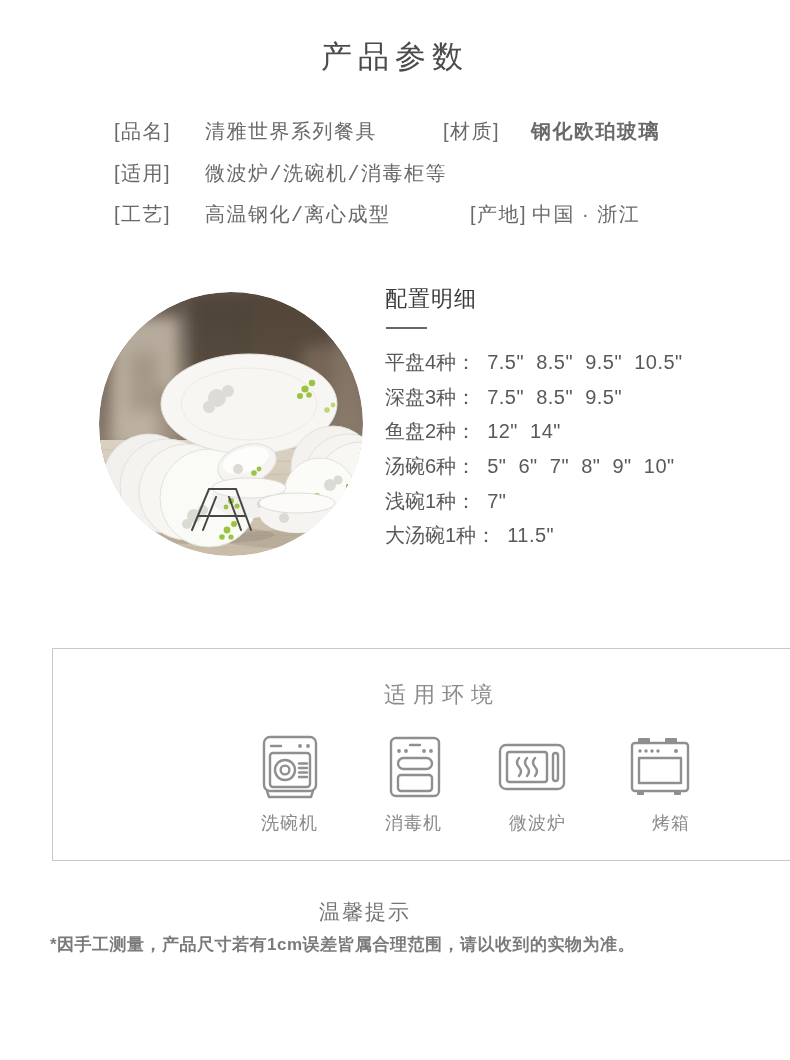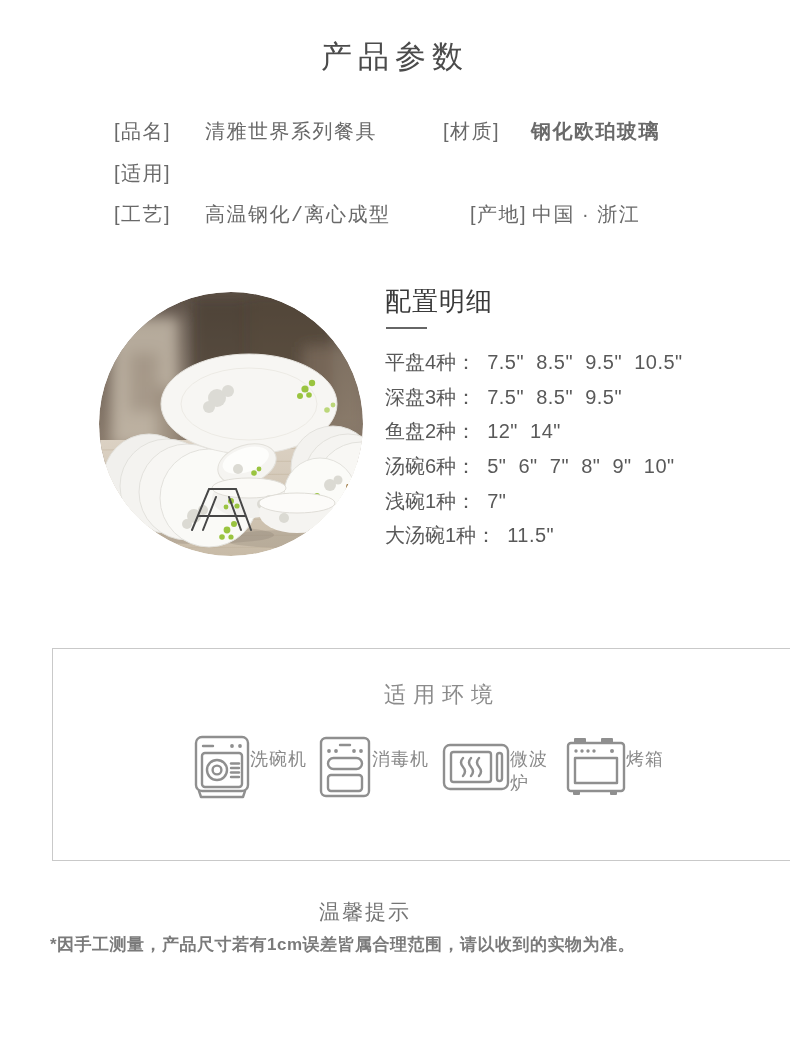--- a/index.html
+++ b/index.html
@@ -16,30 +16,30 @@
   
   .param-row{position:absolute;left:0;width:790px;height:30px;font-size:20px;color:#696969;}
   .param-row .seg{position:absolute;white-space:nowrap;letter-spacing:1.5px;}
   .r1{top:118px;} .r2{top:160px;} .r3{top:201px;}
   .seg.l1{left:114px;} .seg.v1{left:205px;font-family:Liberation Mono, monospace;}
   .r1 .seg.l2{left:443px;} .r1 .seg.v2{left:531px;font-weight:bold;}
   .r3 .seg.l2{left:470px;} .r3 .seg.v2{left:532px;}
   
   .photo-wrap{position:absolute;left:99px;top:292px;width:264px;height:264px;border-radius:50%;overflow:hidden;}
   
-  .config-heading{position:absolute;left:385px;top:284px;font-size:26px;color:#3a3a3a;letter-spacing:1px;}
+  .config-heading{position:absolute;left:385px;top:284px;font-size:22px;color:#3a3a3a;letter-spacing:1px;}
   .config-divider{position:absolute;left:386px;top:327px;width:41px;height:2px;background:#666666;}
   .config-list{position:absolute;left:385px;top:345px;width:380px;}
   .config-item{height:34.7px;line-height:34.7px;font-size:20px;color:#595959;white-space:pre;}
   .config-item .sizes{margin-left:11px;letter-spacing:0.5px;}
   
   .env-box{position:absolute;left:52px;top:648px;width:780px;height:213px;border:1px solid #c9c9c9;box-sizing:border-box;}
   .env-heading{margin-top:31px;text-align:center;font-size:22px;letter-spacing:7px;color:#8b8b8b;}
   .env-items{margin-top:25px;display:flex;justify-content:center;}
-  .env-item{width:124px;display:flex;flex-direction:row;align-items:flex-start;}
+  .env-item{width:124px;display:flex;flex-direction:column;align-items:flex-end;}
   .env-icon{height:64px;display:flex;align-items:center;justify-content:center;}
   .env-label{margin-top:12px;font-size:18px;letter-spacing:1px;color:#8a8a8a;}
   
   .notice-heading{position:absolute;top:898px;left:0;width:730px;text-align:center;font-size:21px;letter-spacing:2px;color:#757575;}
   .notice-text{position:absolute;top:933px;left:0;width:685px;text-align:center;font-size:17px;color:#7a7a7a;letter-spacing:0.5px;font-weight:bold;}
   svg{display:block;}
 </style>
 </head>
 <body>
 
@@ -48,20 +48,21 @@
   <div class="page-title">产品参数</div>
 
   <div class="param-row r1">
     <span class="seg l1">[品名]</span>
     <span class="seg v1">清雅世界系列餐具</span>
     <span class="seg l2">[材质]</span>
     <span class="seg v2">钢化欧珀玻璃</span>
   </div>
   <div class="param-row r2">
     <span class="seg l1">[适用]</span>
+    <span class="seg v1">微波炉/洗碗机/消毒柜等</span>
   </div>
   <div class="param-row r3">
     <span class="seg l1">[工艺]</span>
     <span class="seg v1">高温钢化/离心成型</span>
     <span class="seg l2">[产地]</span>
     <span class="seg v2">中国 · 浙江</span>
   </div>
 
   <div class="photo-wrap">
     <svg width="264" height="264" viewBox="0 0 264 264">

